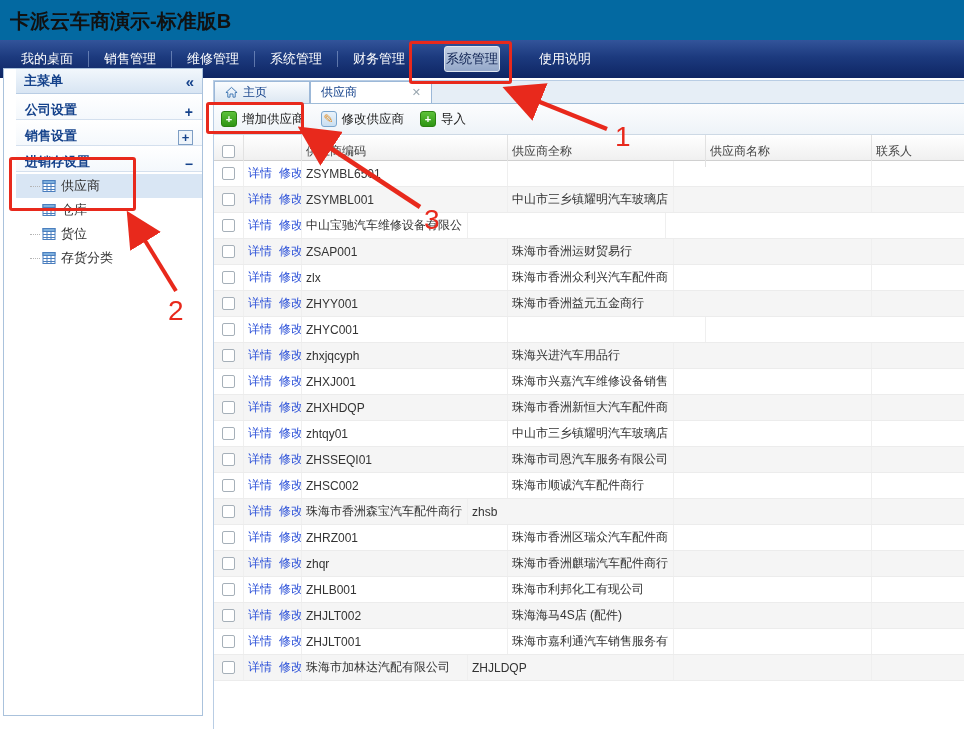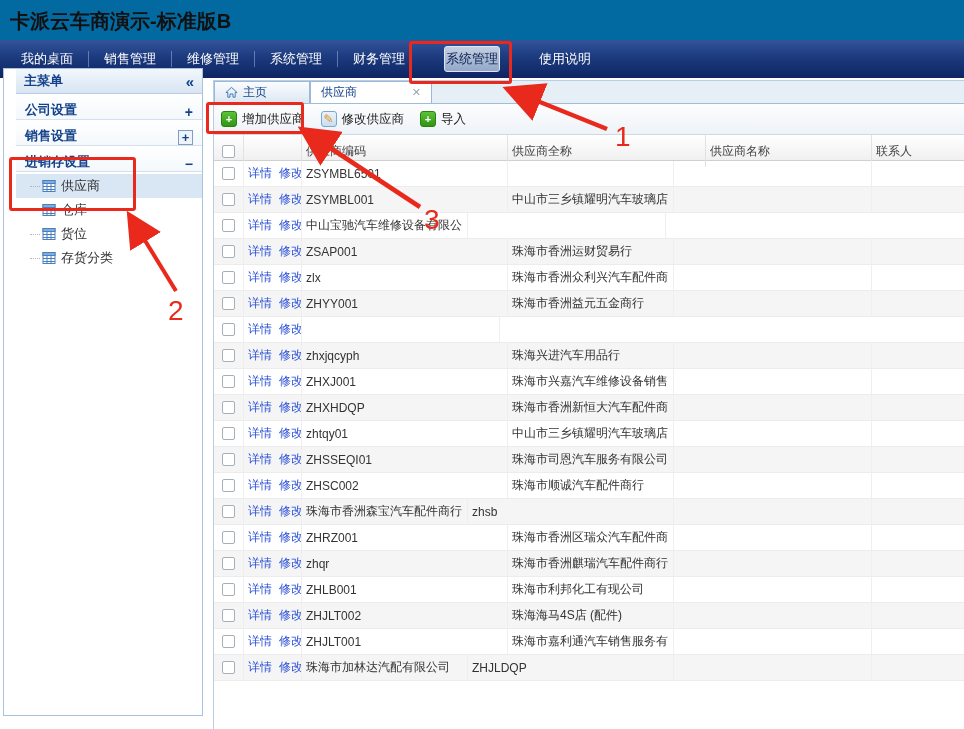--- a/index.html
+++ b/index.html
@@ -311,20 +311,21 @@
             <div class="cell c5"></div>
           </div>
           <div class="row">
             <div class="cell c0">
               <span class="cb"></span>
             </div>
             <div class="cell c1">
               <span class="lnk">详情</span>
               <span class="lnk">修改</span>
             </div>
+            <div class="cell c2">ZHYC001</div>
             <div class="cell c4"></div>
             <div class="cell c5"></div>
           </div>
           <div class="row even">
             <div class="cell c0">
               <span class="cb"></span>
             </div>
             <div class="cell c1">
               <span class="lnk">详情</span>
               <span class="lnk">修改</span>

